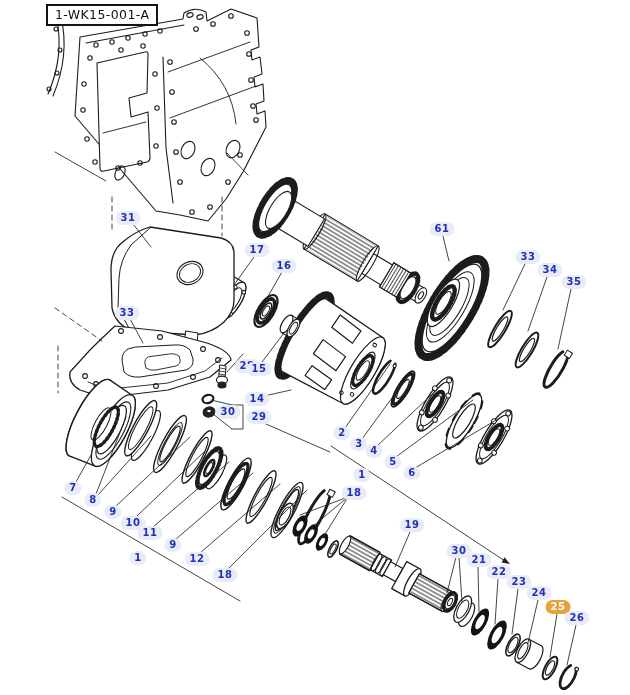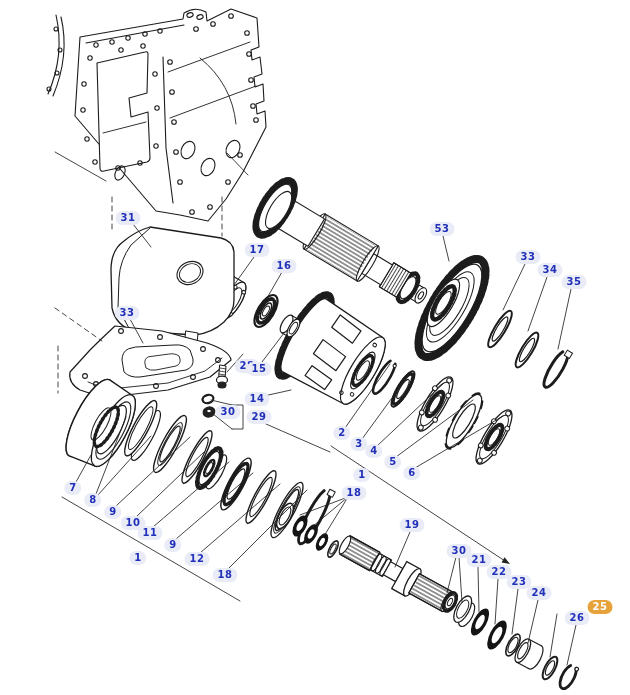--- a/index.html
+++ b/index.html
@@ -449,32 +449,35 @@
       <path d="M459,557 L462,602"></path>
       <path d="M478,567 L479,612"></path>
       <path d="M498,579 L495,624"></path>
       <path d="M518,589 L512,634"></path>
       <path d="M538,600 L528,643"></path>
       <path d="M557,614 L550,657"></path>
       <path d="M576,625 L567,665"></path>
     </g>
   </svg>
 
+  <div class="figure-box">
+    <span>1-WK15-001-A</span>
+  </div>
 
   <div class="labels-layer">
       <div class="part-label" style="left: 128px; top: 218px;">31</div>
       <div class="part-label" style="left: 127px; top: 313px;">33</div>
       <div class="part-label" style="left: 247px; top: 349px; margin-top: 17px;">28</div>
       <div class="part-label" style="left: 228px; top: 412px; text-align: right;">30</div>
       <div class="part-label" style="left: 259px; top: 417px;">29</div>
       <div class="part-label" style="left: 257px; top: 250px;">17</div>
       <div class="part-label" style="left: 284px; top: 266px;">16</div>
       <div class="part-label" style="left: 259px; top: 369px;">15</div>
       <div class="part-label" style="left: 257px; top: 399px;">14</div>
-      <div class="part-label" style="left: 442px; top: 229px;">53</div>
+      <div class="part-label" style="left: 442px; top: 229px;">61</div>
       <div class="part-label" style="left: 528px; top: 257px;">33</div>
       <div class="part-label" style="left: 550px; top: 270px;">34</div>
       <div class="part-label" style="left: 574px; top: 282px;">35</div>
       <div class="part-label" style="left: 342px; top: 433px;">2</div>
       <div class="part-label" style="left: 359px; top: 444px;">3</div>
       <div class="part-label" style="left: 374px; top: 451px;">4</div>
       <div class="part-label" style="left: 393px; top: 462px;">5</div>
       <div class="part-label" style="left: 412px; top: 473px;">6</div>
       <div class="part-label" style="left: 362px; top: 475px;">1</div>
       <div class="part-label" style="left: 73px; top: 488px;">7</div>
@@ -486,17 +489,17 @@
       <div class="part-label" style="left: 173px; top: 545px;">9</div>
       <div class="part-label" style="left: 197px; top: 559px;">12</div>
       <div class="part-label" style="left: 225px; top: 575px;">18</div>
       <div class="part-label" style="left: 354px; top: 493px;">18</div>
       <div class="part-label" style="left: 412px; top: 525px;">19</div>
       <div class="part-label" style="left: 459px; top: 551px;">30</div>
       <div class="part-label" style="left: 479px; top: 560px;">21</div>
       <div class="part-label" style="left: 499px; top: 572px;">22</div>
       <div class="part-label" style="left: 519px; top: 582px;">23</div>
       <div class="part-label" style="left: 539px; top: 593px;">24</div>
-      <div class="part-label highlight" style="left: 558px; top: 607px; margin-left: 42px;">25</div>
+      <div class="part-label highlight" style="left: 558px; top: 607px;">25</div>
       <div class="part-label" style="left: 577px; top: 618px;">26</div>
     </div>
 
 </div>
 
 </body></html>

